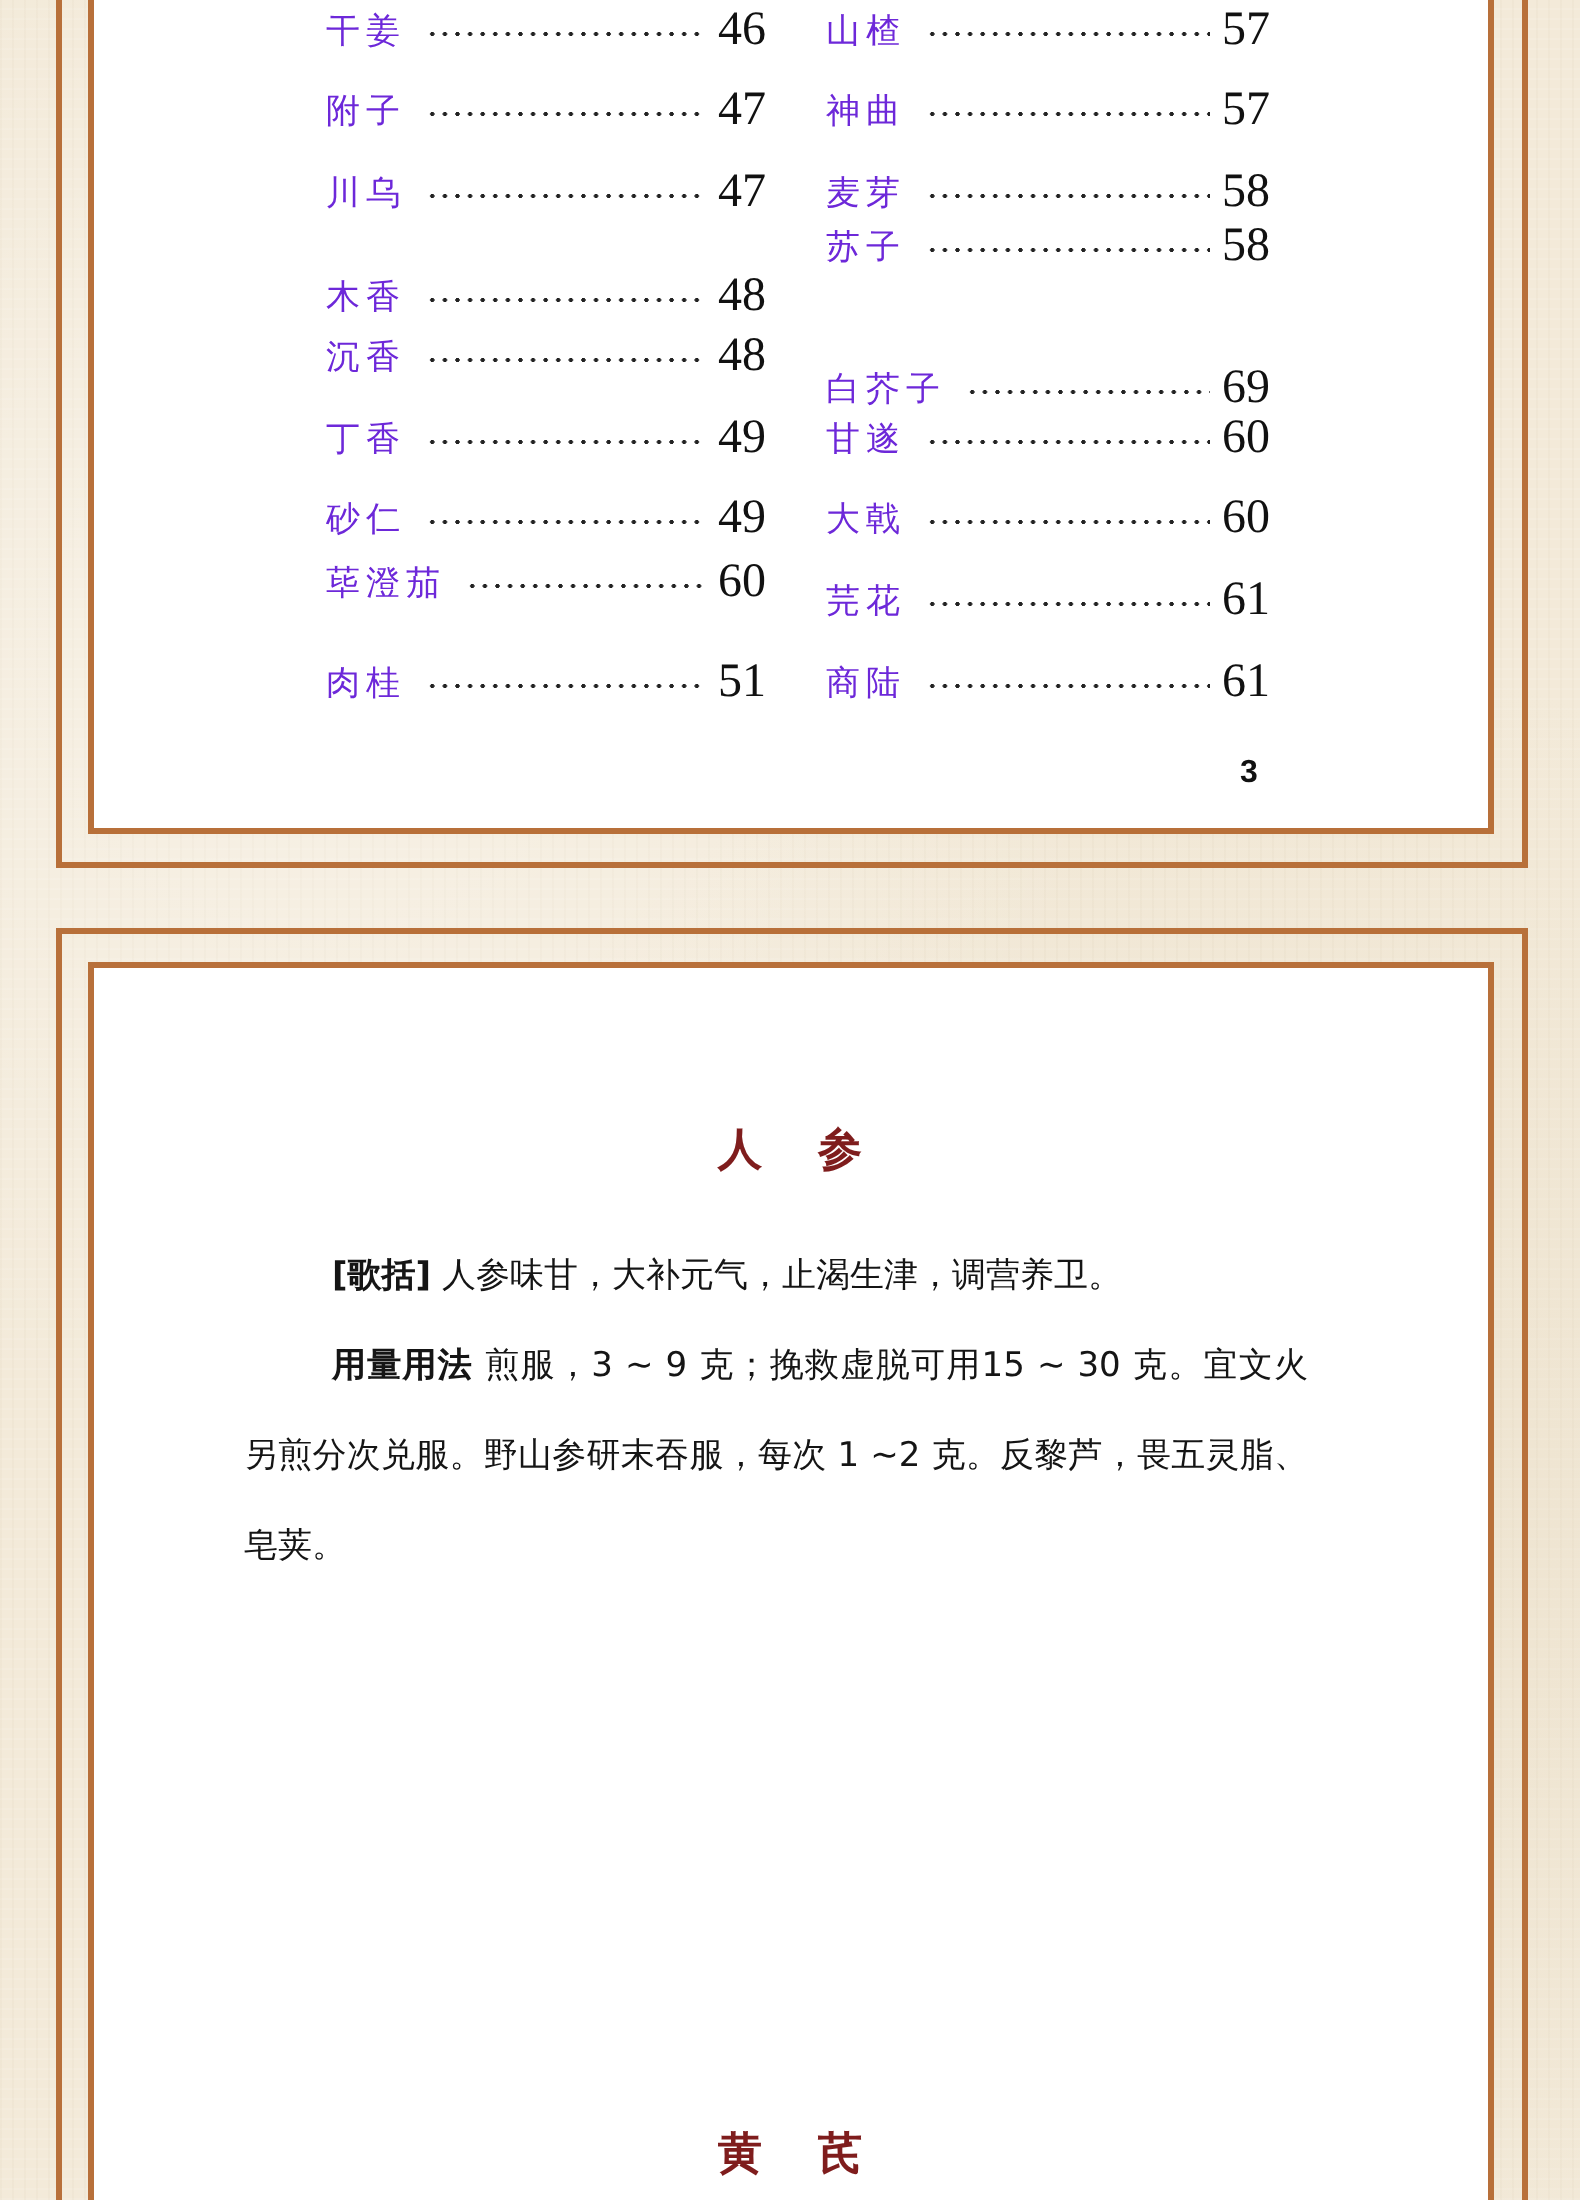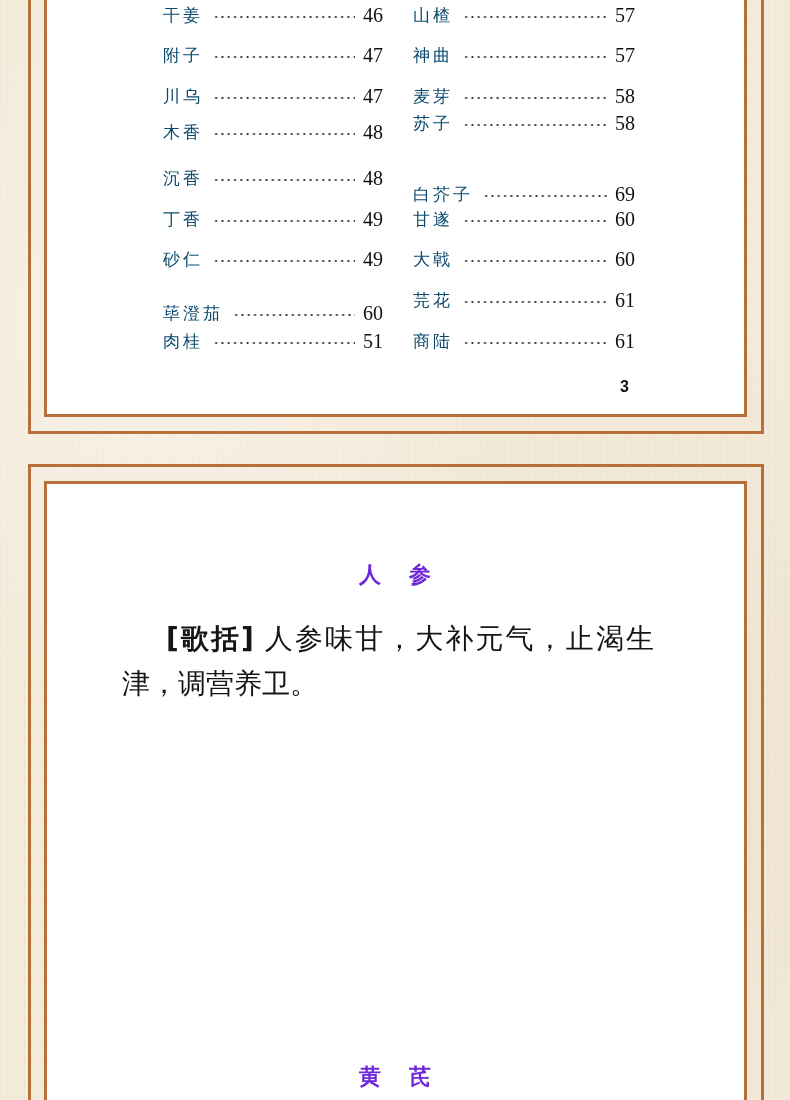--- a/index.html
+++ b/index.html
@@ -57,36 +57,36 @@
       width: 100%;
       display: flex;
       align-items: center;
       font-size: 17px;
       white-space: nowrap;
     }
     .toc-name {
       font-family: "DejaVu Sans", "Liberation Sans", sans-serif;
       font-size: 17px;
       letter-spacing: 3px;
-      color: #0c4a6e;
+      color: #6d28d9;
     }
     .toc-dots {
       flex: 1;
       margin: 0 6px 0 10px;
       height: 2px;
       align-self: center;
       margin-top: 4px;
       background-image: radial-gradient(circle, #222 0.95px, rgba(0,0,0,0) 1.2px);
       background-size: 6.3px 3px;
       background-repeat: repeat-x;
       background-position: left center;
     }
     .toc-page {
       font-family: "Liberation Serif", "DejaVu Serif", serif;
-      font-size: 20px;
+      font-size: 24px;
       color: #111;
       min-width: 22px;
       text-align: right;
     }
 
     .page-number {
       position: absolute;
       left: 620px;
       top: 378px;
       font-family: "Liberation Sans", "DejaVu Sans", sans-serif;
@@ -99,31 +99,31 @@
     .entry-title {
       position: absolute;
       left: 0;
       width: 790px;
       text-align: center;
       font-family: Liberation Serif, serif;
       font-weight: bold;
       font-size: 22px;
       letter-spacing: 28px;
       text-indent: 28px;
-      color: #6d28d9;
+      color: #7f1d1d;
     }
     #title-renshen { top: 560px; }
     #title-huangqi { top: 1062px; }
 
     .entry-body {
       position: absolute;
       left: 122px;
       width: 532px;
       font-family: "DejaVu Sans", "Liberation Sans", sans-serif;
-      font-size: 28px;
+      font-size: 17px;
       line-height: 45px;
       color: #151515;
       text-align: justify;
     }
     .para {
       margin: 0;
       text-indent: 44px;
     }
     .label {
       font-weight: bold;
@@ -145,41 +145,41 @@
   <div class="toc-row" style="top:40px">
     <span class="toc-name">附子</span>
     <span class="toc-dots"></span>
     <span class="toc-page">47</span>
   </div>
   <div class="toc-row" style="top:81px">
     <span class="toc-name">川乌</span>
     <span class="toc-dots"></span>
     <span class="toc-page">47</span>
   </div>
-  <div class="toc-row" style="top:117px">
+  <div class="toc-row" style="top:133px">
     <span class="toc-name">木香</span>
     <span class="toc-dots"></span>
     <span class="toc-page">48</span>
   </div>
   <div class="toc-row" style="top:163px">
     <span class="toc-name">沉香</span>
     <span class="toc-dots"></span>
     <span class="toc-page">48</span>
   </div>
   <div class="toc-row" style="top:204px">
     <span class="toc-name">丁香</span>
     <span class="toc-dots"></span>
     <span class="toc-page">49</span>
   </div>
   <div class="toc-row" style="top:244px">
     <span class="toc-name">砂仁</span>
     <span class="toc-dots"></span>
     <span class="toc-page">49</span>
   </div>
-  <div class="toc-row" style="top:298px">
+  <div class="toc-row" style="top:276px">
     <span class="toc-name">荜澄茄</span>
     <span class="toc-dots"></span>
     <span class="toc-page">60</span>
   </div>
   <div class="toc-row" style="top:326px">
     <span class="toc-name">肉桂</span>
     <span class="toc-dots"></span>
     <span class="toc-page">51</span>
   </div>
 </div>
@@ -234,15 +234,16 @@
 
 <div class="page-number">3</div>
 
 <div class="outer-frame" id="panel-bottom-outer"></div>
 <div class="inner-frame" id="panel-bottom-inner"></div>
 
 <div class="entry-title" id="title-renshen">人参</div>
 
 <div class="entry-body" id="body-block">
   <p class="para"><span class="label">[歌括]</span><span> 人参味甘，大补元气，止渴生津，调营养卫。</span></p>
+  <p class="para"><span class="label">用量用法</span><span> 煎服，3 ~ 9 克；挽救虚脱可用15 ~ 30 克。宜文火另煎分次兑服。野山参研末吞服，每次 1 ~2 克。反黎芦，畏五灵脂、皂荚。</span></p>
 </div>
 
 <div class="entry-title" id="title-huangqi">黄芪</div>
 
 </body></html>

